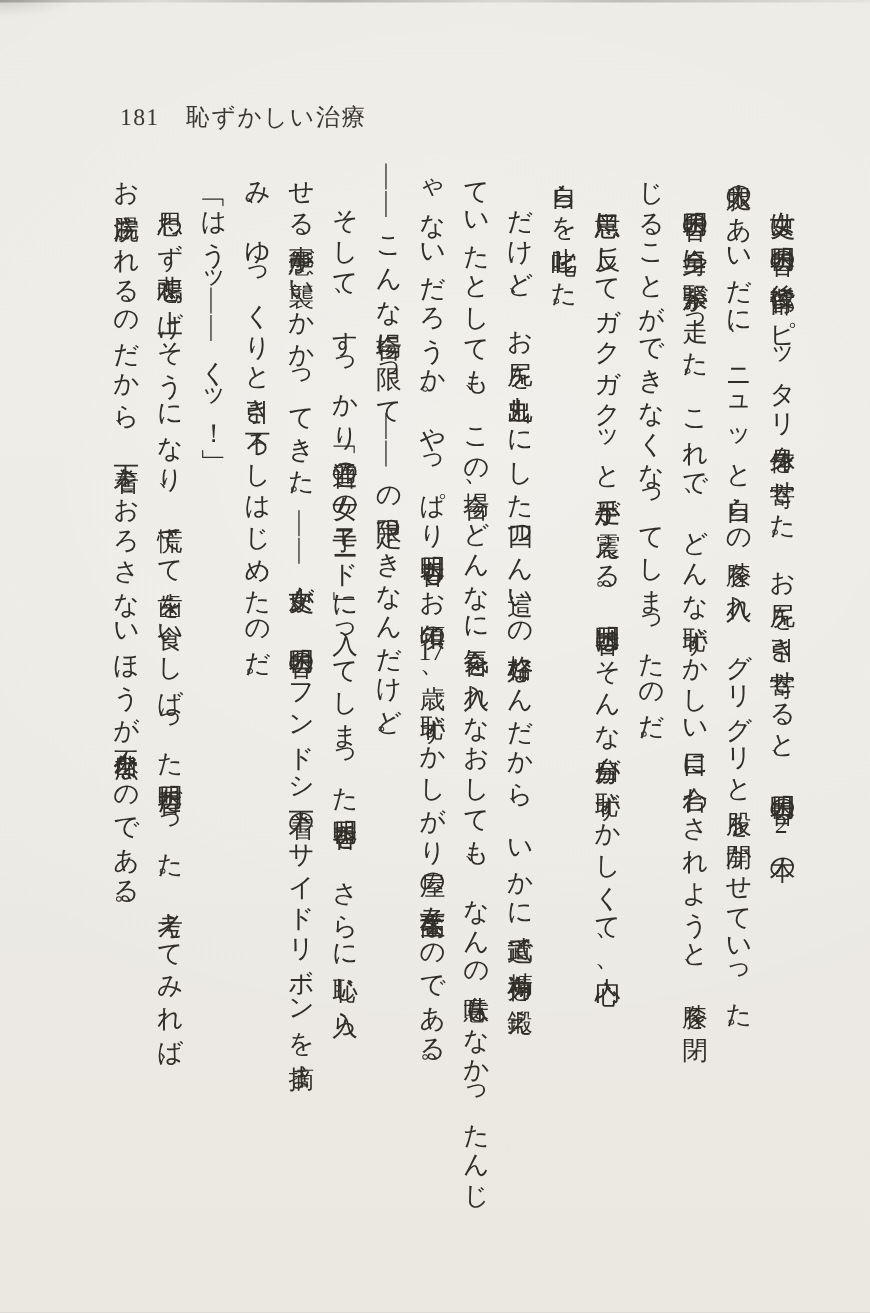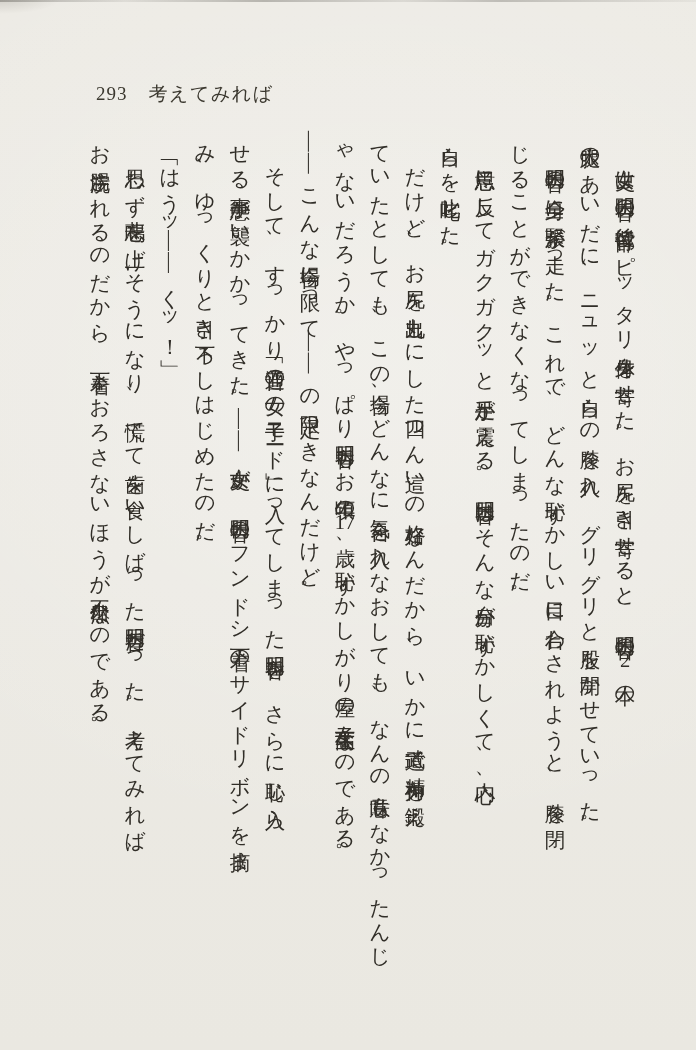--- a/index.html
+++ b/index.html
@@ -75,21 +75,21 @@
   }
 </style>
 </head>
 <body>
 
 <div class="page">
   <div class="top-edge"></div>
   <div class="corner-shade"></div>
 
   <div class="page-header">
-    <span class="page-number">293</span><span class="running-title">考えてみれば</span>
+    <span class="page-number">181</span><span class="running-title">恥ずかしい治療</span>
   </div>
 
   <div class="body-text">
       <div class="para">
         <div class="line">　女史は明日香の後背部にピッタリ身体を寄せた。お尻を引き寄せると、明日香の<span class="tcy">2</span>本の</div>
         <div class="line">太腿のあいだに、ニュッと自らの膝を入れ、グリグリと股を開かせていった。</div>
       </div>
       <div class="para">
         <div class="line">　明日香の全身に緊張が走った。これで、どんな恥ずかしい目に合わされようと、膝を閉</div>
         <div class="line">じることができなくなってしまったのだ。</div>

